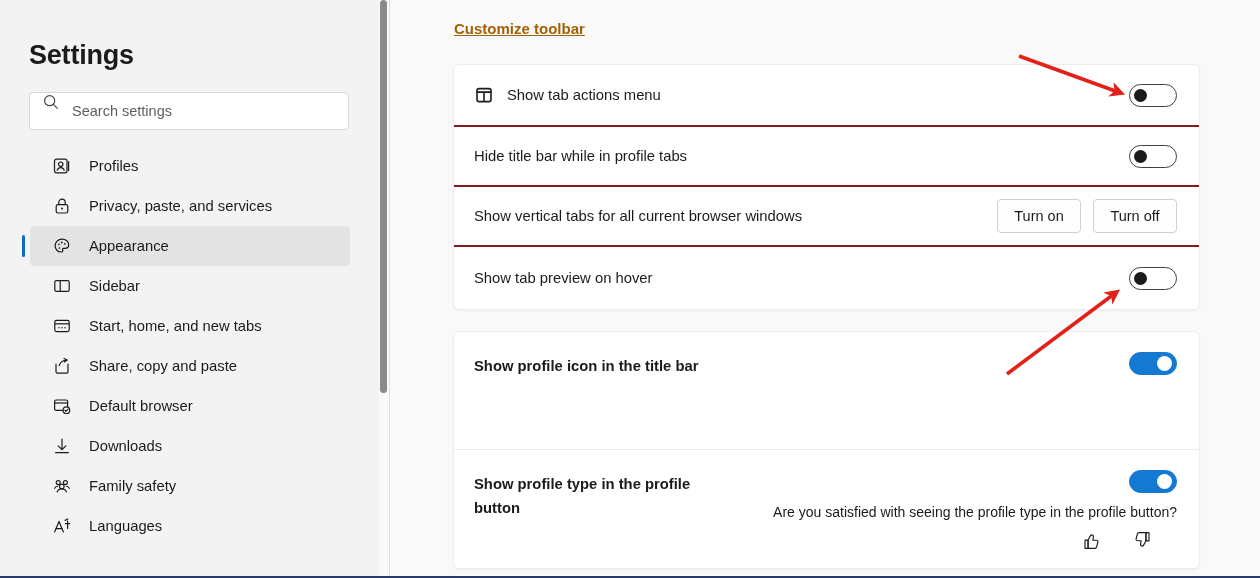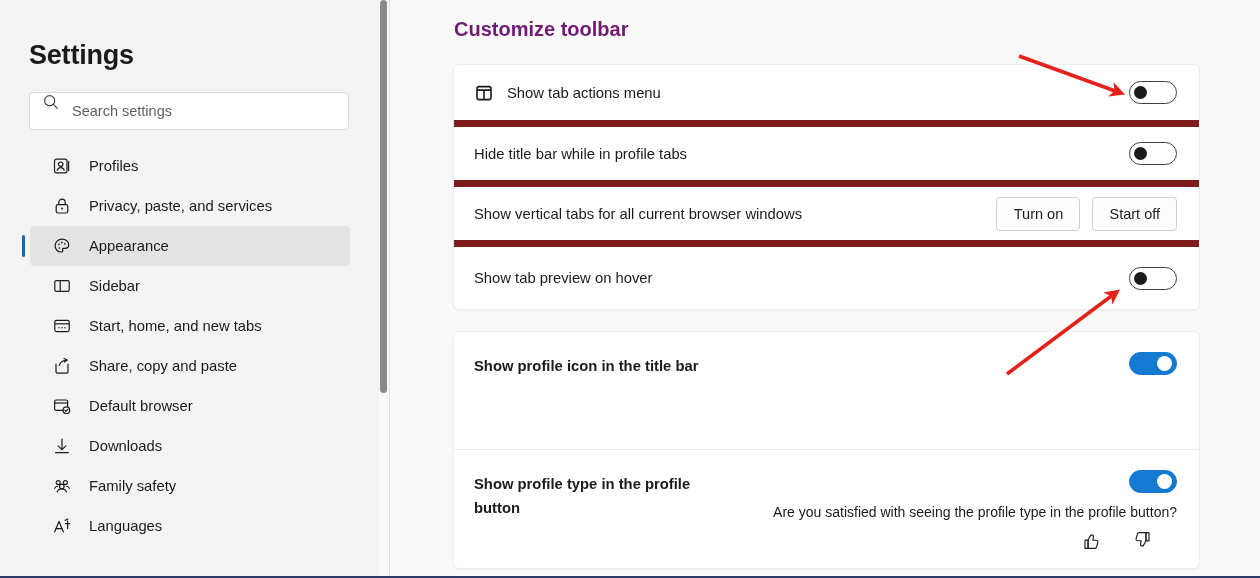--- a/index.html
+++ b/index.html
@@ -152,45 +152,46 @@
     width: 870px;
     height: 578px;
     background: #f9f9f9;
     overflow: hidden;
   }
 
   #main-heading {
     position: absolute;
     left: 64px;
     top: 16px;
-    font-size: 20px;
+    font-size: 15px;
     font-weight: bold;
-    color: #701a75;
+    color: #a16207;
     line-height: 26px;
+    text-decoration: underline;
   }
 
   .card {
     position: absolute;
     left: 63px;
     width: 747px;
     background: #ffffff;
     border: 1px solid #ededed;
     border-radius: 6px;
     box-shadow: 0 1px 2px rgba(0,0,0,0.05);
     overflow: hidden;
   }
   #card-tabs { top: 64px; }
   #card-profile { top: 331px; }
 
   .row {
     position: relative;
     display: flex;
     align-items: center;
     padding: 0 22px 0 20px;
-    border-bottom: 7px solid #7f1d1d;
+    border-bottom: 2px solid #7f1d1d;
   }
   .row:last-child { border-bottom: none; }
 
   .row-h62 { height: 62px; }
   .row-h60 { height: 60px; }
 
   .row-leading-icon {
     width: 20px; height: 20px;
     flex: 0 0 20px;
     margin-right: 13px;
@@ -472,21 +473,21 @@
         <span class="row-spacer"></span>
         <div class="toggle off">
           <div class="knob"></div>
         </div>
       </div>
 
       <div class="row row-h60">
         <span class="row-label">Show vertical tabs for all current browser windows</span>
         <span class="row-spacer"></span>
         <button class="btn">Turn on</button>
-        <button class="btn">Start off</button>
+        <button class="btn">Turn off</button>
       </div>
 
       <div class="row row-h62">
         <span class="row-label">Show tab preview on hover</span>
         <span class="row-spacer"></span>
         <div class="toggle off">
           <div class="knob"></div>
         </div>
       </div>
 

